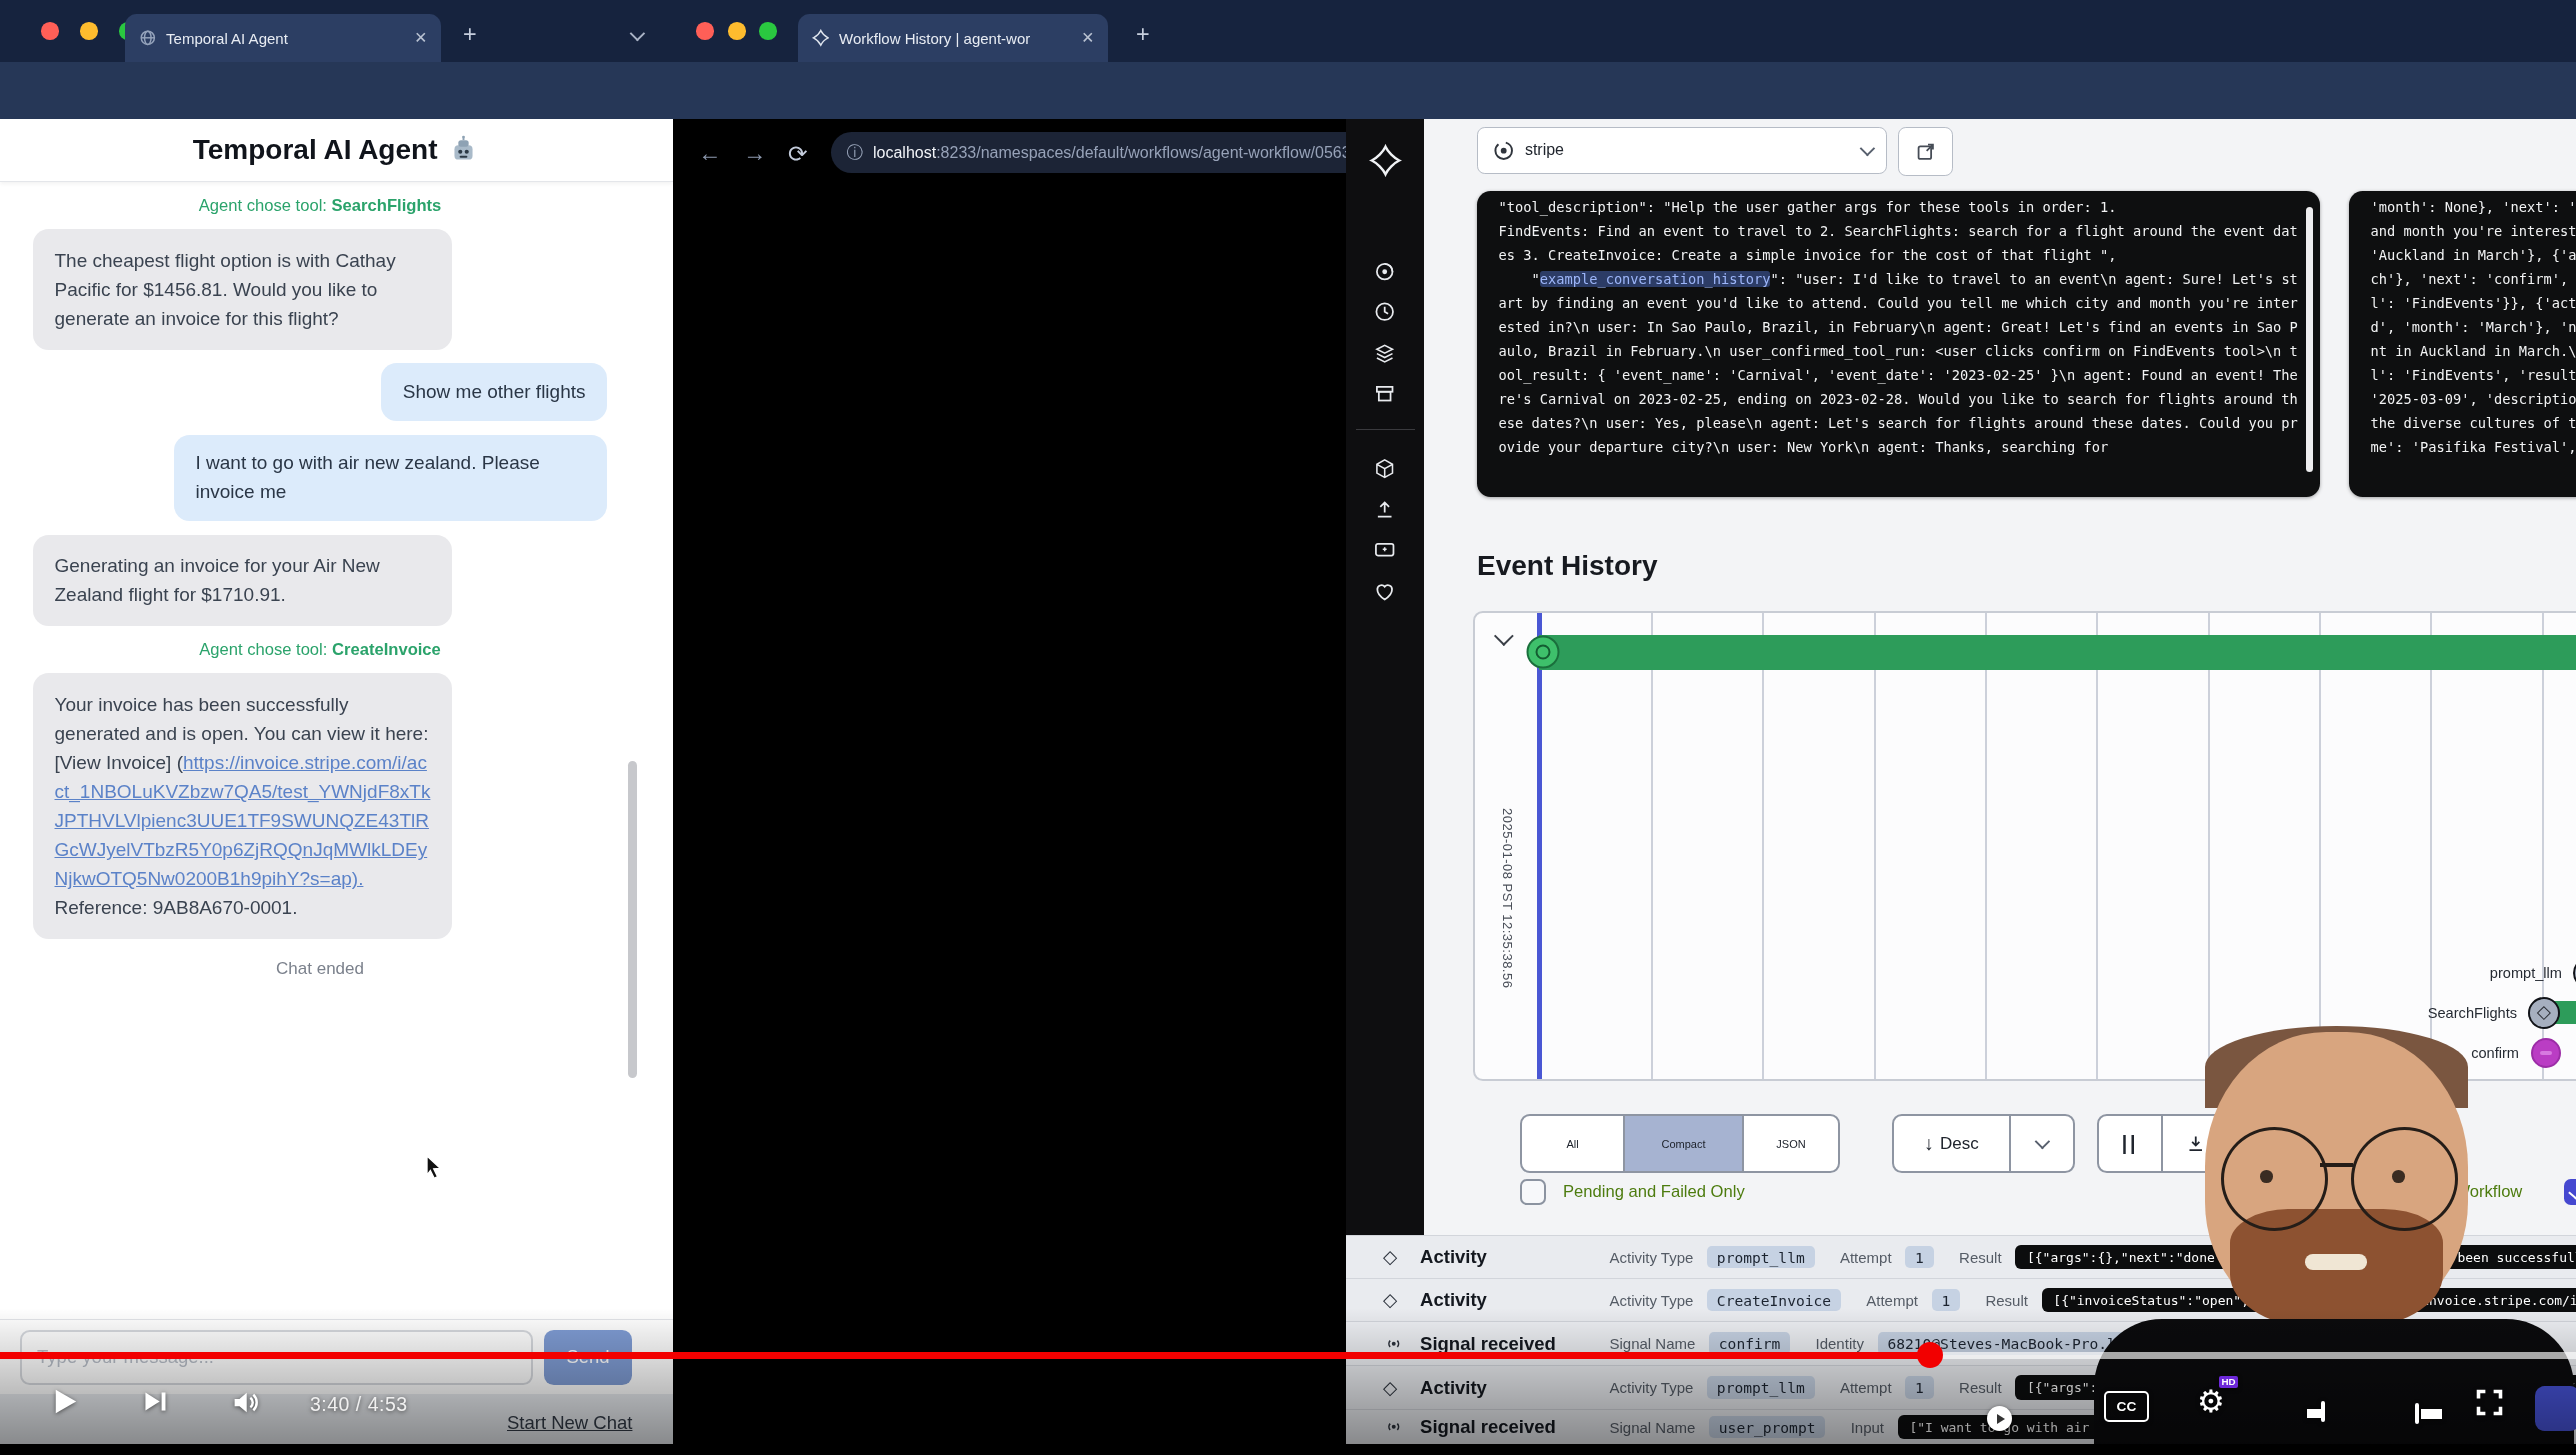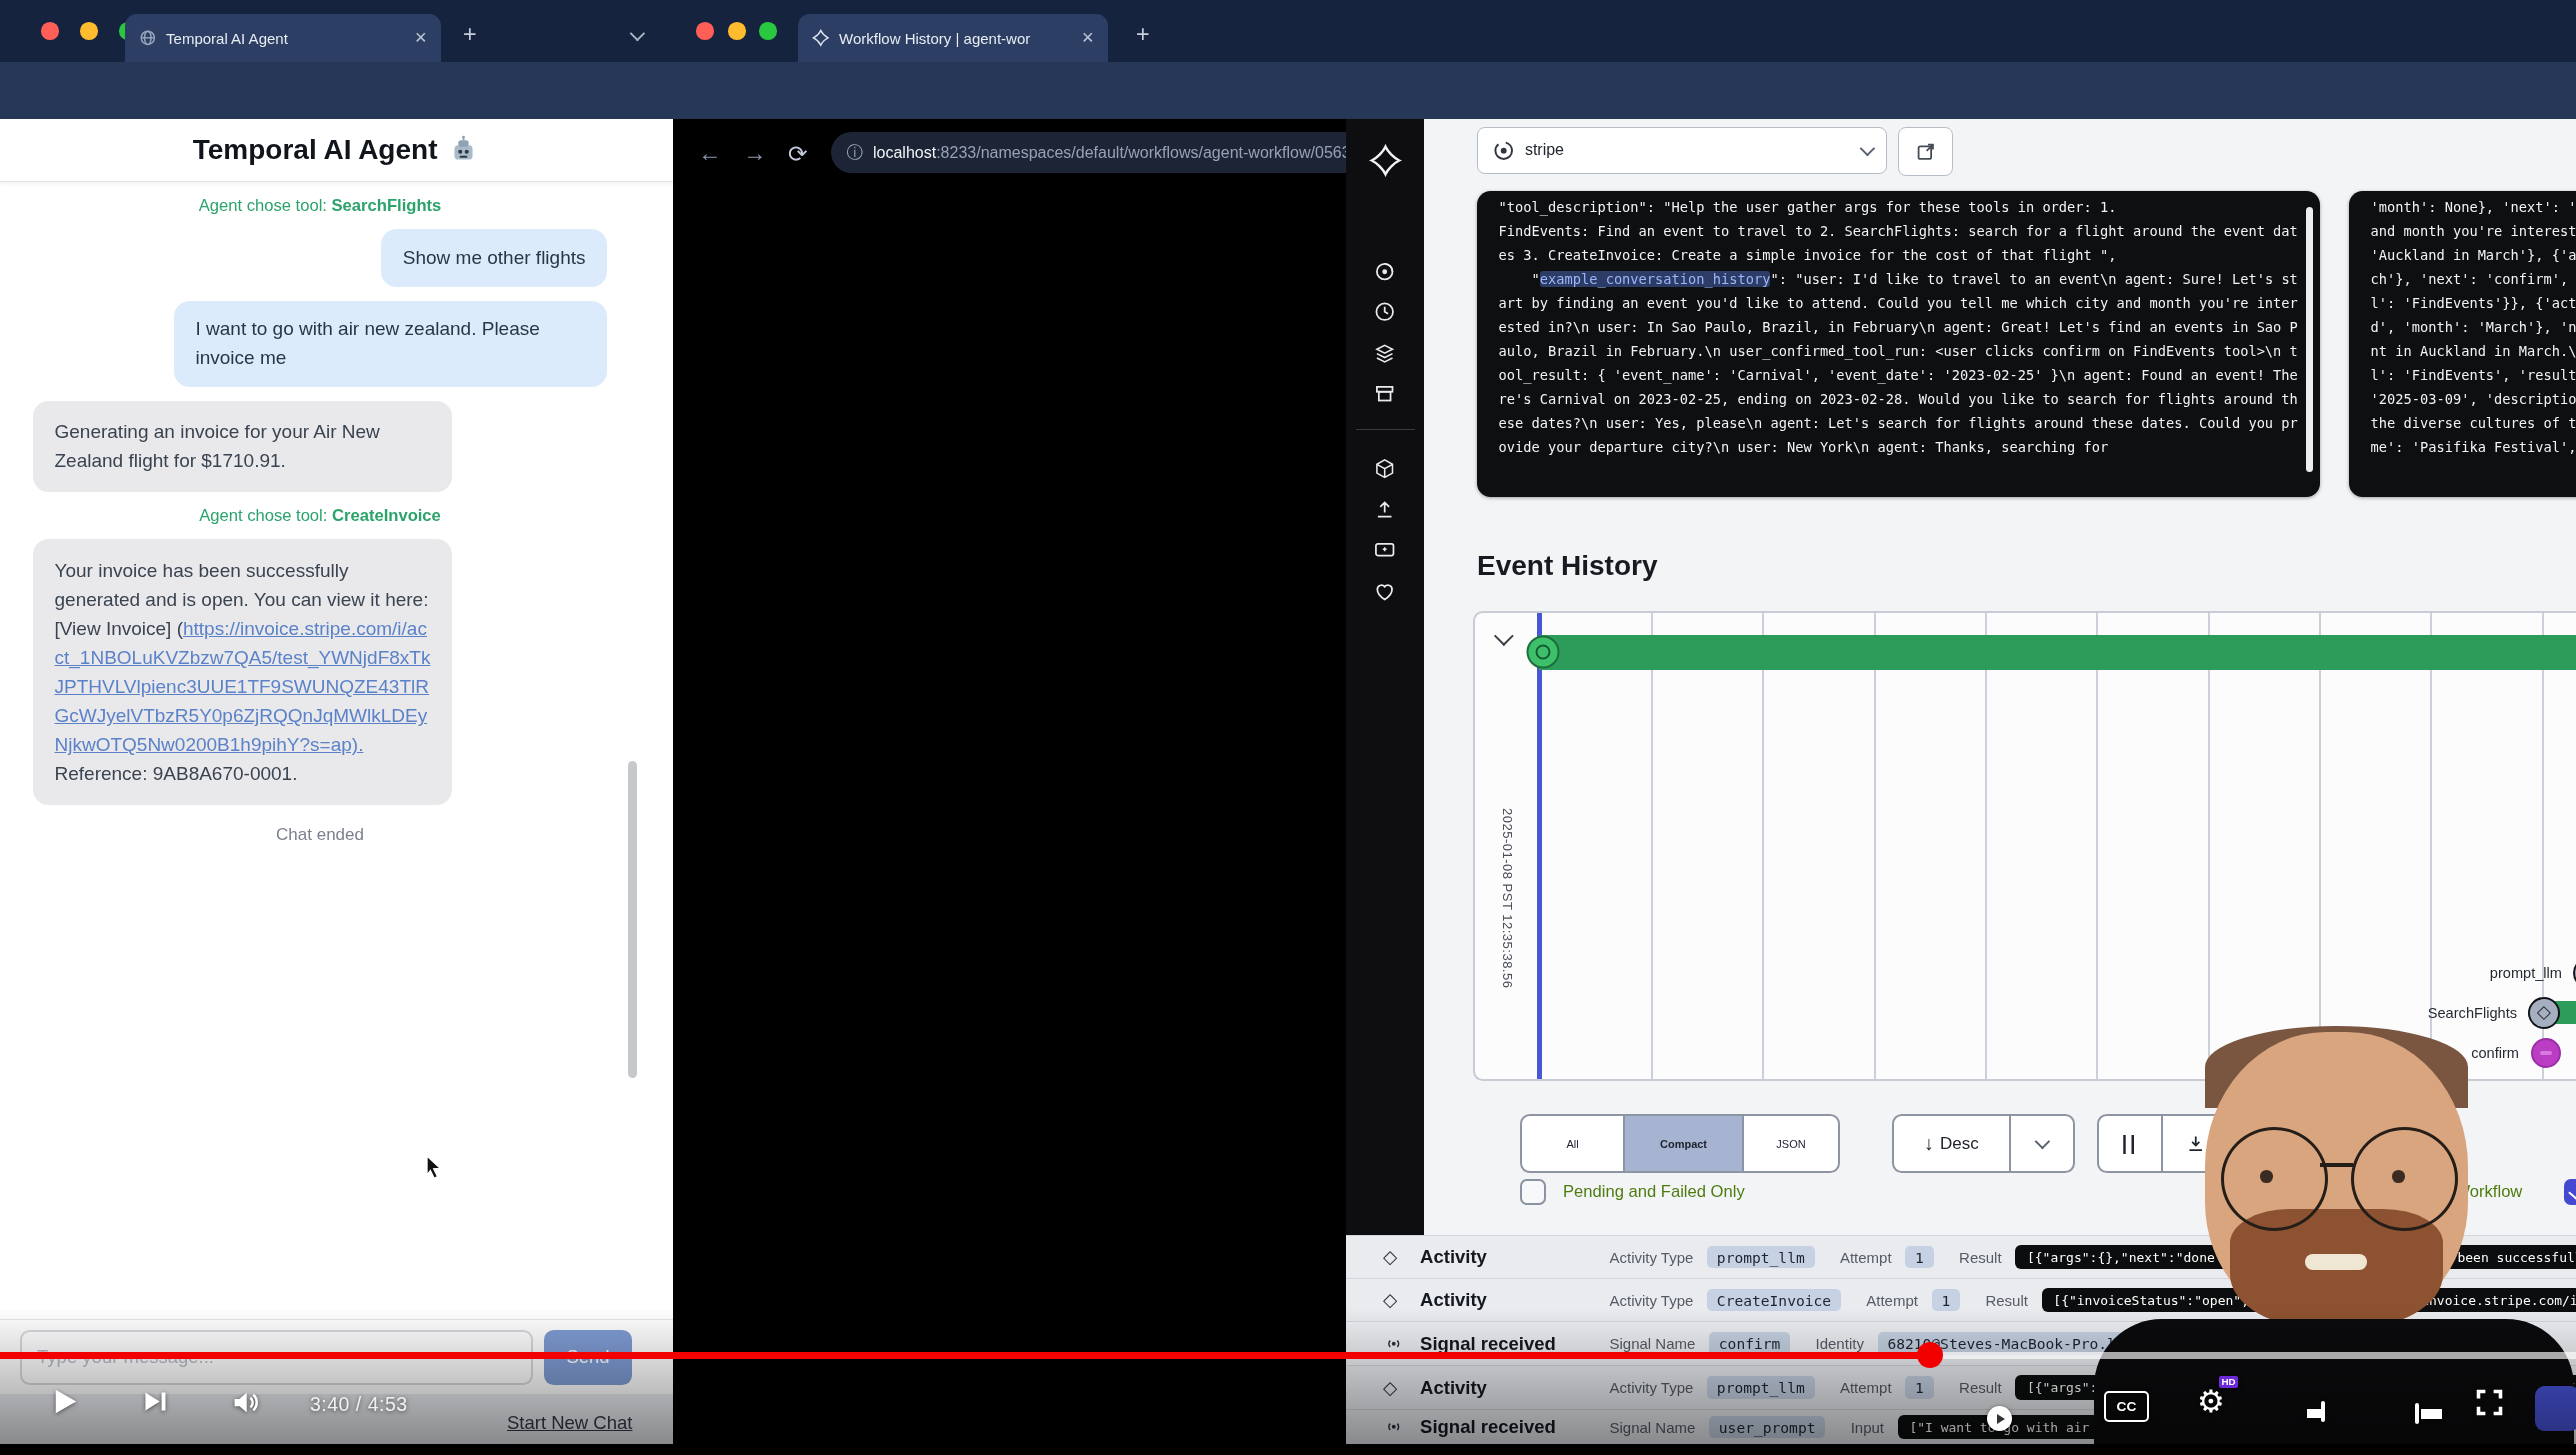--- a/index.html
+++ b/index.html
@@ -180,20 +180,21 @@
             <circle cx="9.5" cy="13" r="1.6" fill="#2c3a46"></circle>
             <circle cx="14.5" cy="13" r="1.6" fill="#2c3a46"></circle>
             <rect x="9" y="16" width="6" height="1.6" rx=".8" fill="#2c3a46"></rect>
             <path d="M12 4V2" stroke="#8ea2b4" stroke-width="1.5"></path>
             <circle cx="12" cy="1.6" r="1.1" fill="#8ea2b4"></circle>
           </svg>
         </span>
     </div>
     <div class="chatflow">
         <div class="m-tool"><span>Agent chose tool: </span><b>SearchFlights</b></div>
+        <div class="m-bot">The cheapest flight option is with Cathay Pacific for $1456.81. Would you like to generate an invoice for this flight?</div>
         <div class="m-user">Show me other flights</div>
         <div class="m-user">I want to go with air new zealand. Please invoice me</div>
         <div class="m-bot">Generating an invoice for your Air New Zealand flight for $1710.91.</div>
         <div class="m-tool"><span>Agent chose tool: </span><b>CreateInvoice</b></div>
         <div class="m-bot"><span>Your invoice has been successfully generated and is open. You can view it here: [View Invoice] (</span><a class="msg-link">https://invoice.stripe.com/i/acct_1NBOLuKVZbzw7QA5/test_YWNjdF8xTkJPTHVLVlpienc3UUE1TF9SWUNQZE43TlRGcWJyelVTbzR5Y0p6ZjRQQnJqMWlkLDEyNjkwOTQ5Nw0200B1h9pihY?s=ap).</a><span> Reference: 9AB8A670-0001.</span></div>
         <div class="chatend">Chat ended</div>
       </div>
     <div class="lscroll"></div>
     <div class="inputbar">
       <input class="msginput" type="text" placeholder="Type your message..." style="">
@@ -351,21 +352,21 @@
           <div class="tl-label" style="top: 440px; right: 681px;">confirm</div>
           <div class="tl-ic tl-gray" style="left: 870px; top: 480px;"></div>
           <div class="tl-ic tl-green" style="left: 896px; top: 480px;"></div>
         </div>
       <span class="axlabel" style="left:25px;top:195px">2025-01-08 PST 12:35:38.56</span>
 
     </div>
 
     <div class="seg">
         <div style="width: 101px;">All</div>
-        <div class="sel" style="width: 117px; font-weight: bold;">Compact</div>
+        <div class="sel" style="width: 117px;">Compact</div>
         <div style="width: 94px;">JSON</div>
       </div>
     <div class="splitbtn" style="left:546px">
       <div style="width:115px;gap:5.9px">
           <span style="font-size:19.5px">↓</span>
           <span>Desc</span>
         </div>
       <div style="width:62px">
           <i class="chev" style="margin-top:-3.9px"></i>
         </div>

